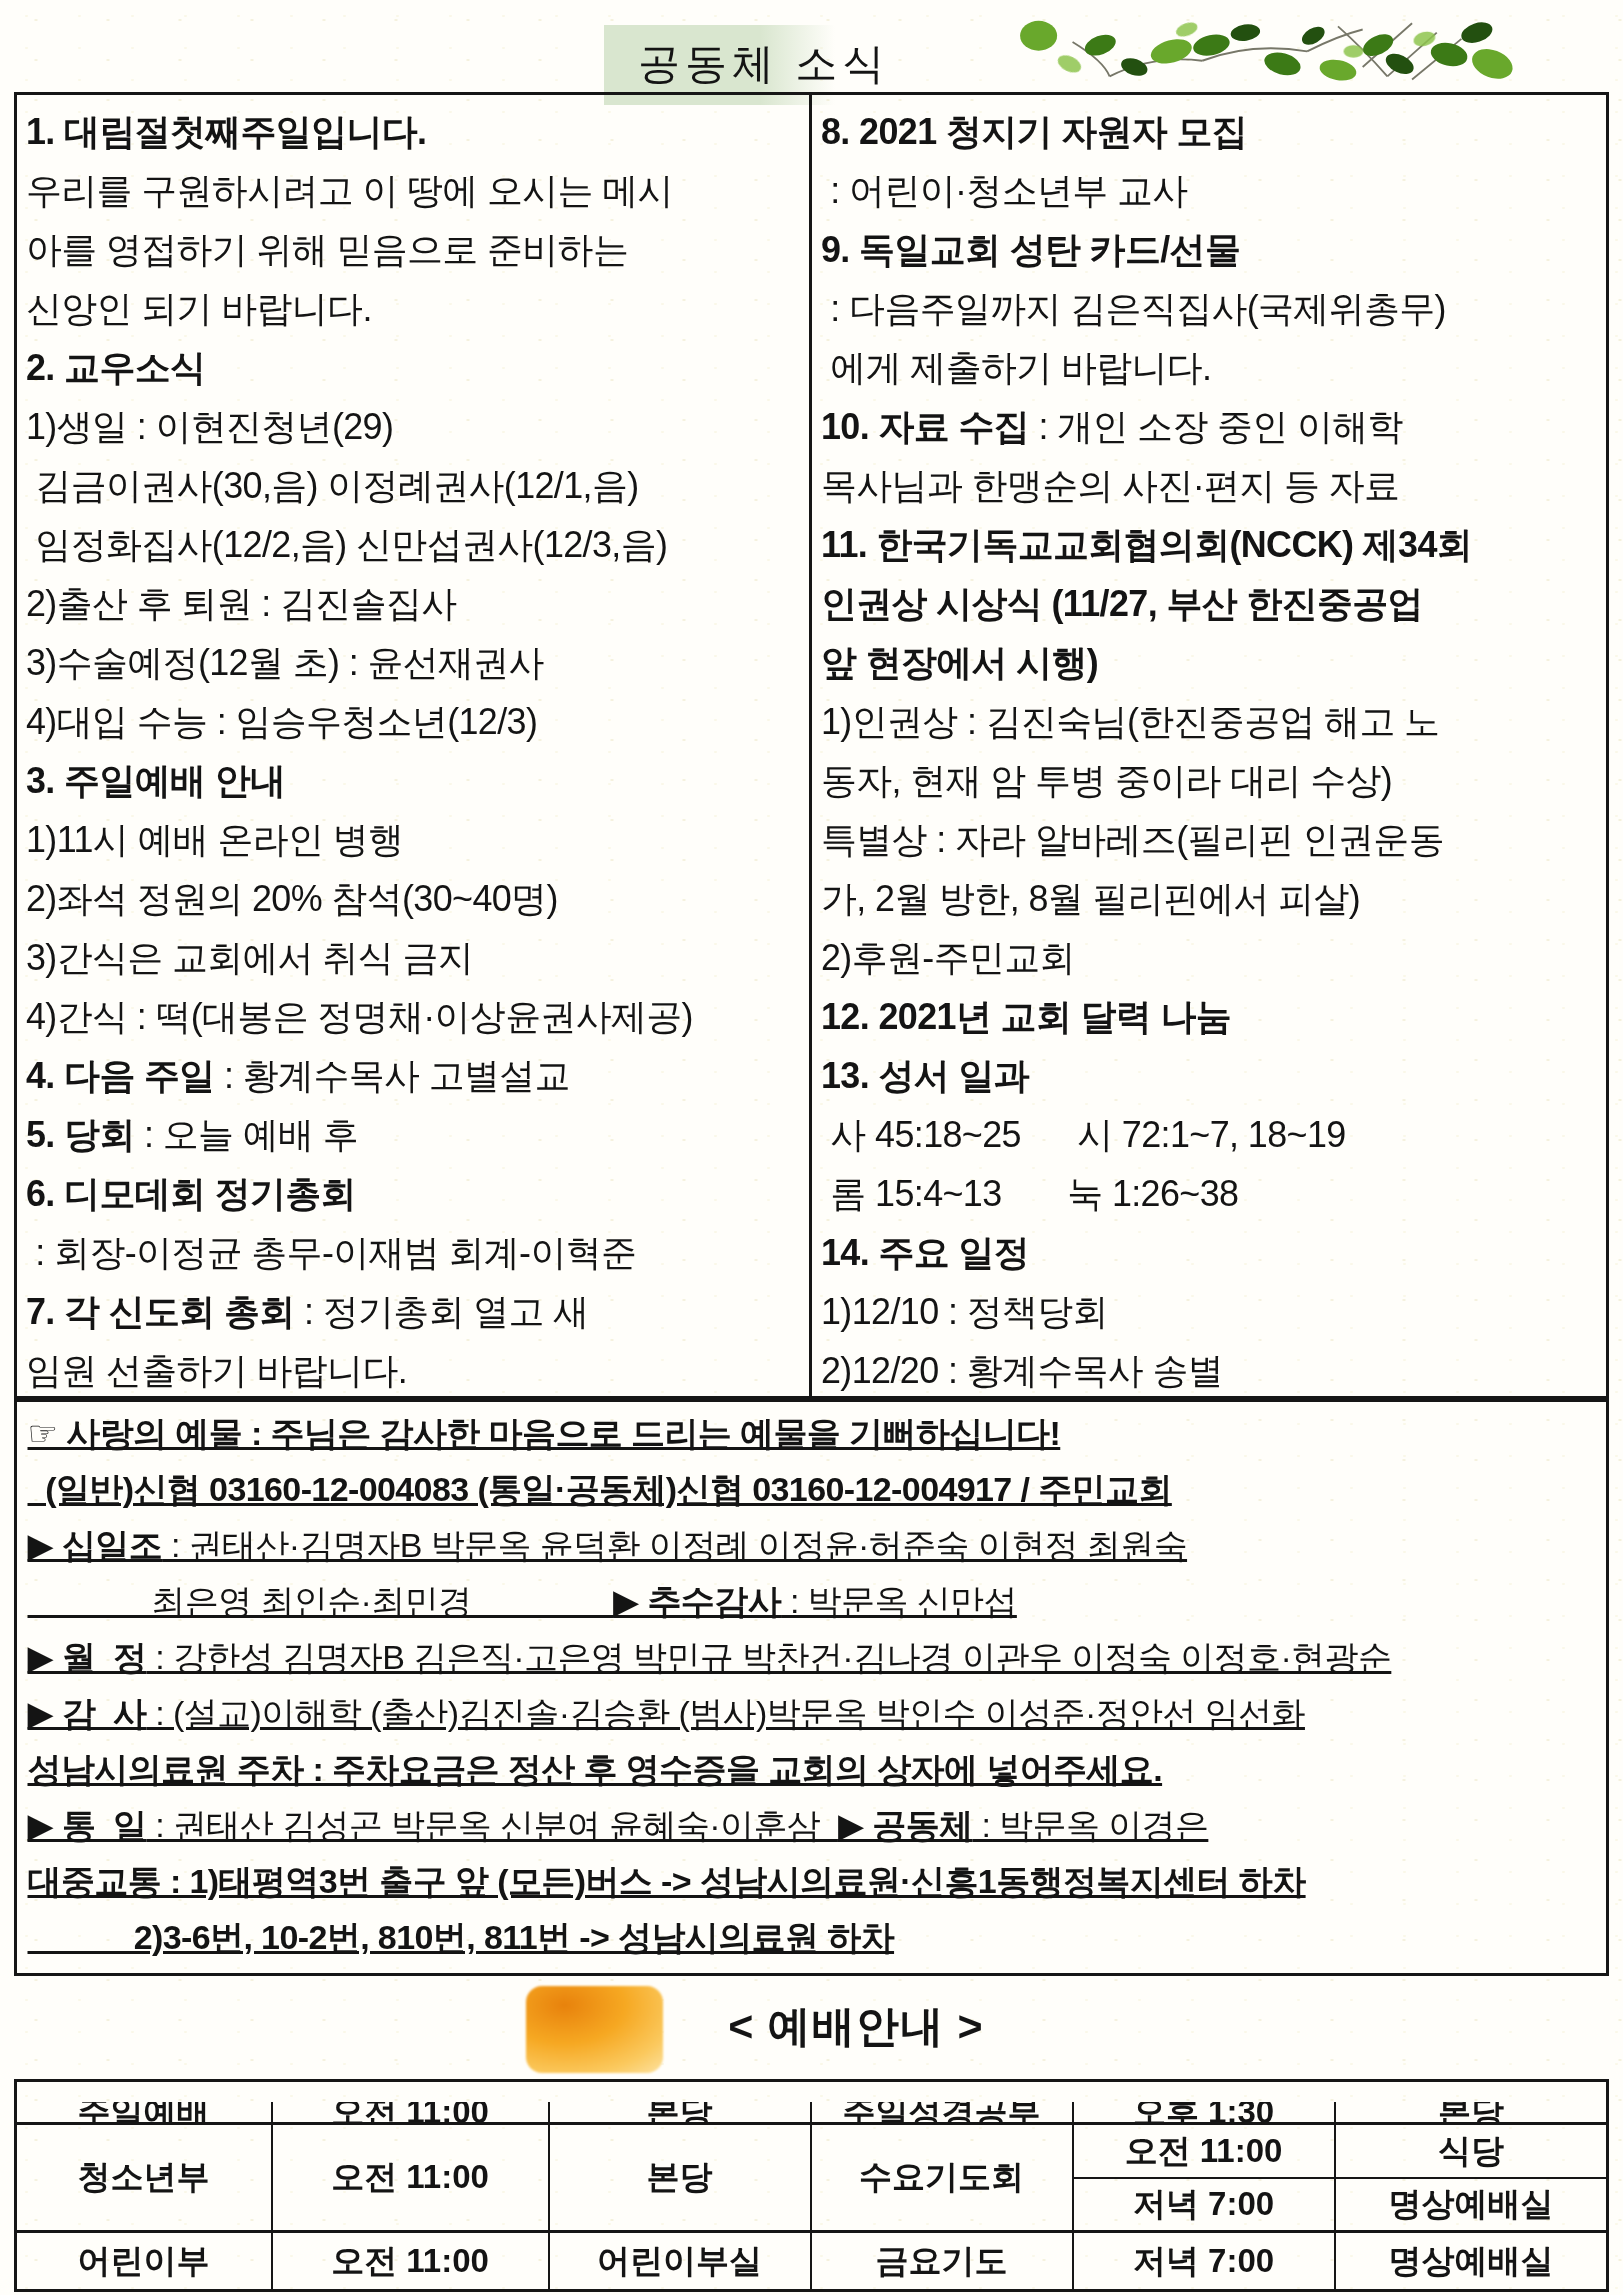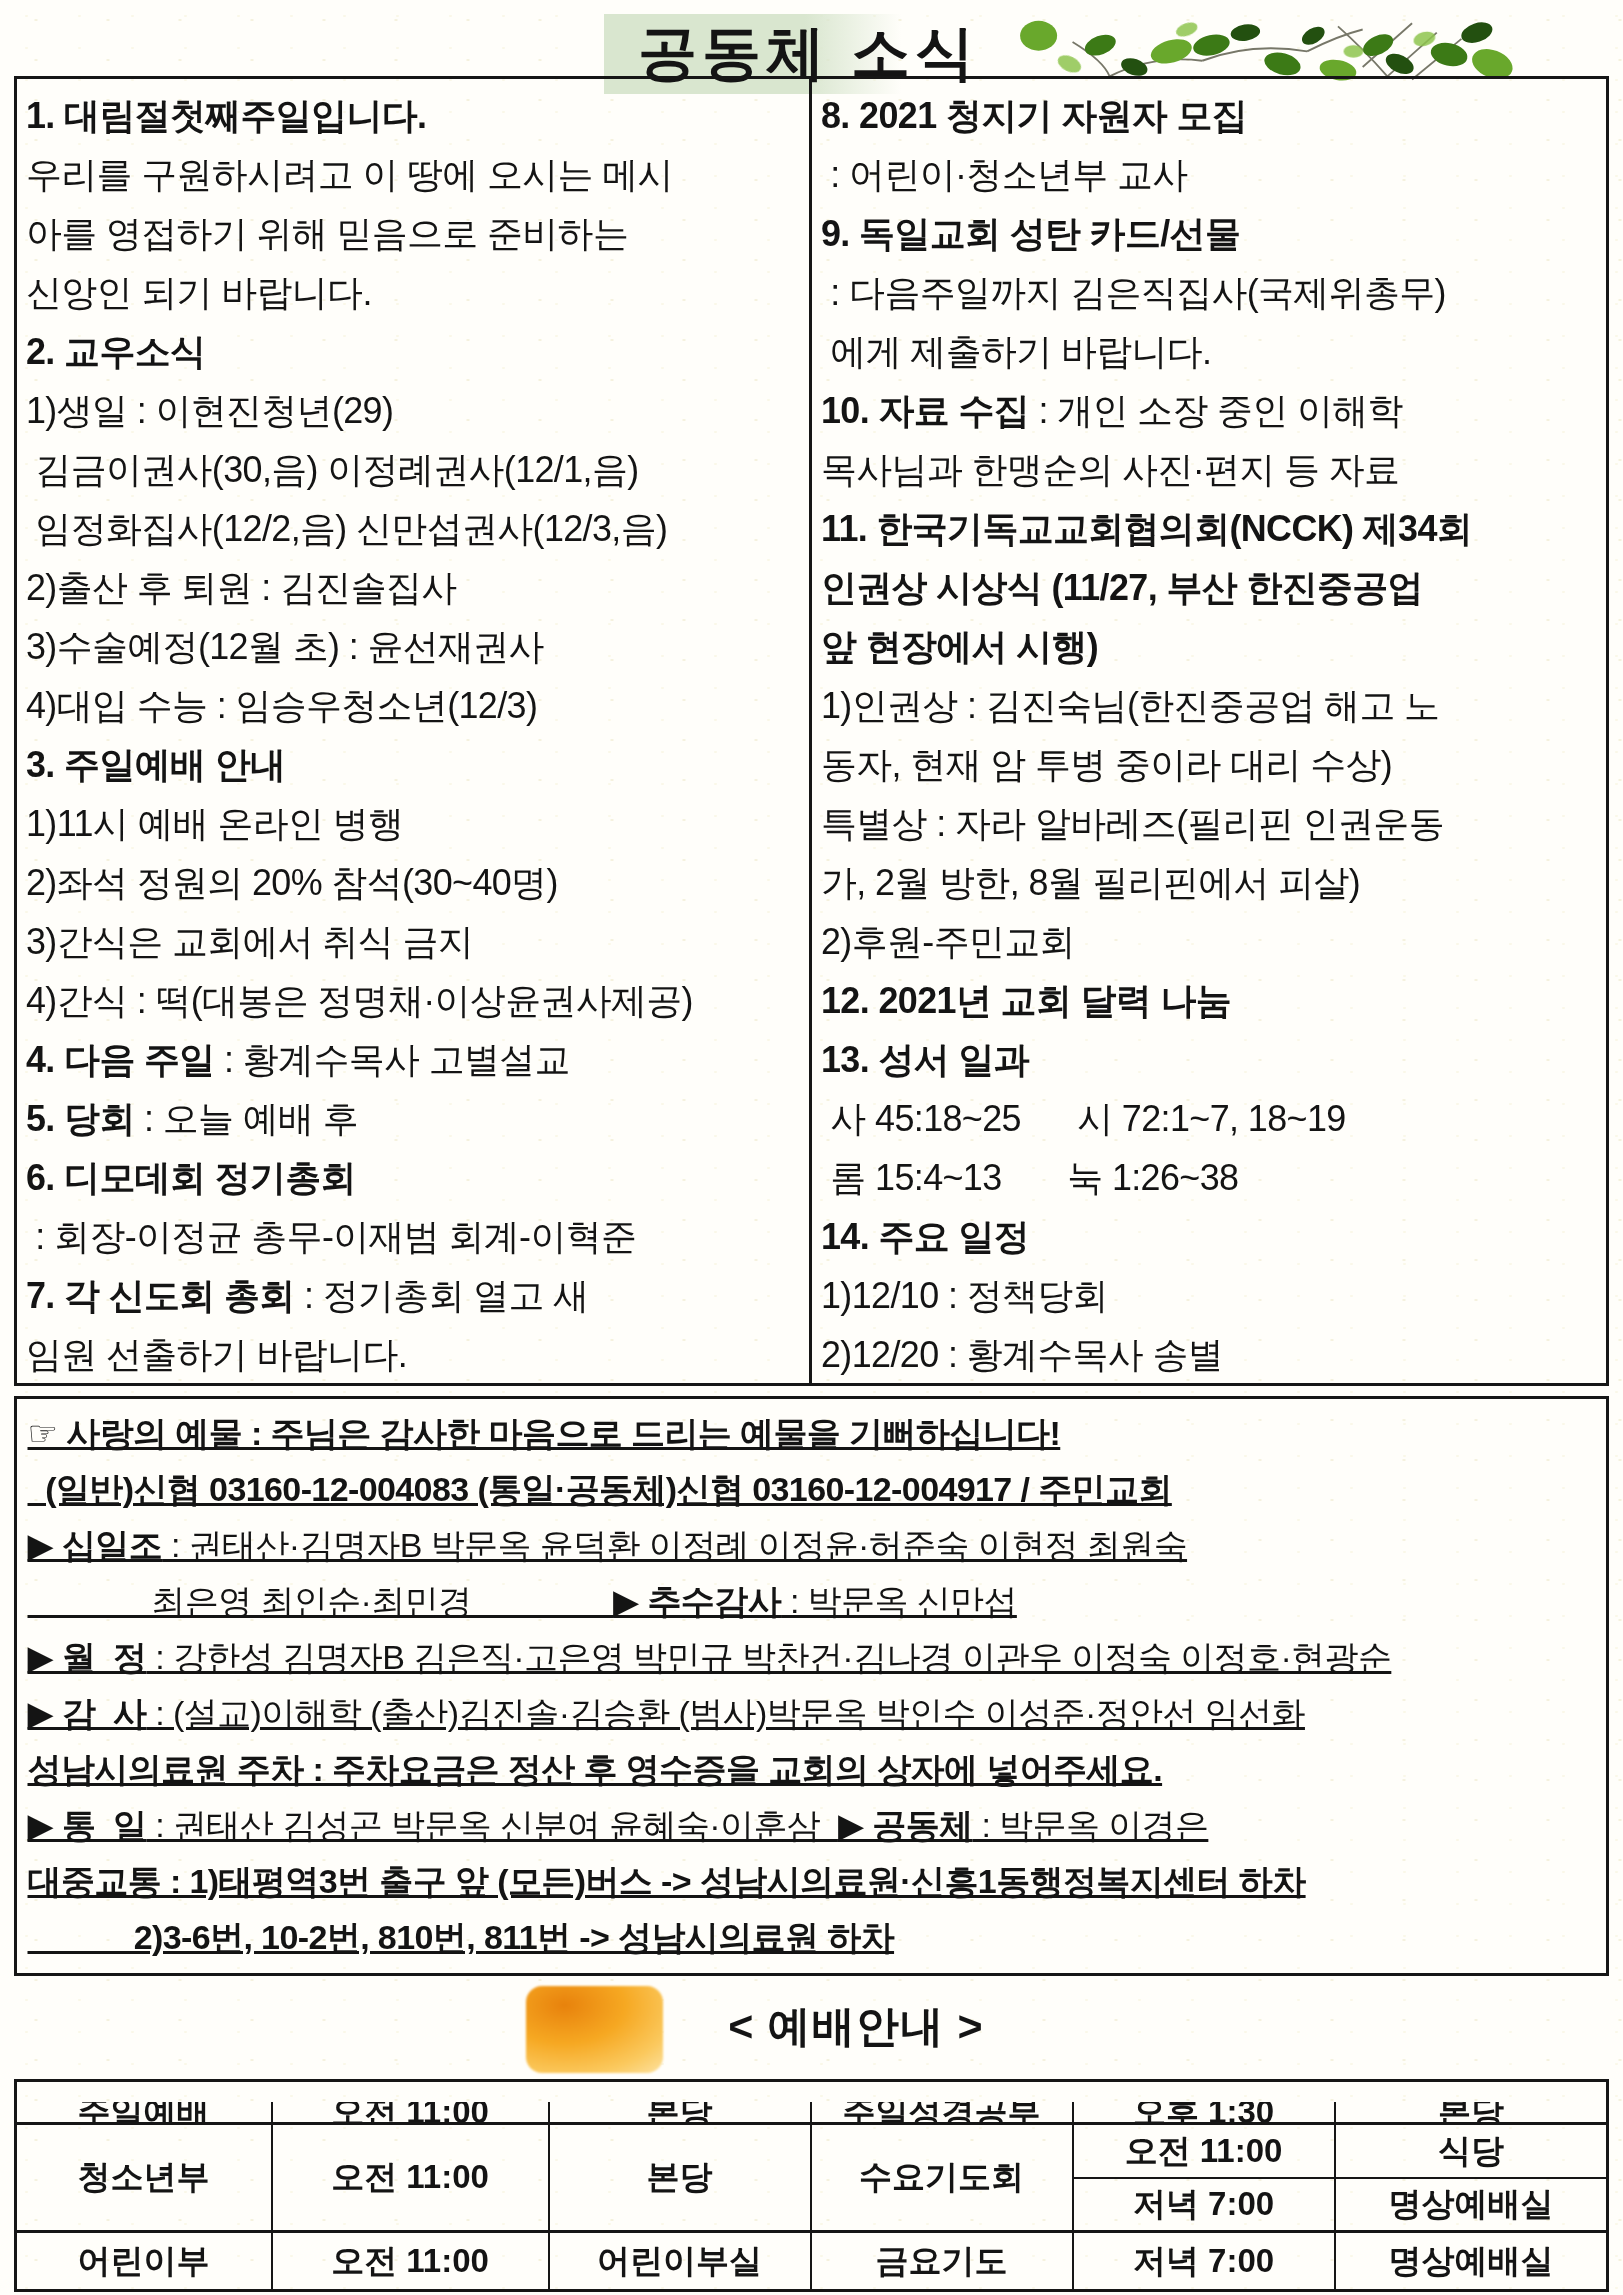--- a/index.html
+++ b/index.html
@@ -7,28 +7,28 @@
     width:1623px;height:2295px;position:relative;
     font-family:"Liberation Sans","DejaVu Sans",sans-serif;
     background-color:#fffefa;
     background-image:radial-gradient(rgba(210,200,125,0.22) 1.5px,transparent 2px),
                      radial-gradient(rgba(225,215,140,0.16) 1.2px,transparent 1.7px);
     background-size:72px 40px,53px 32px;
     color:#141414;overflow:hidden;
   }
   .header{position:absolute;left:0;top:7.4px;width:100%;height:86px;}
   .title{
-    position:absolute;left:604px;top:7px;
-    font-size:59px;font-weight:700;letter-spacing:4.9px;line-height:72px;
+    position:absolute;left:604px;top:18px;
+    font-size:42px;font-weight:400;letter-spacing:4.9px;line-height:72px;
     padding:2.5px 27px 4.9px 34px;
     background:linear-gradient(90deg,#d9e6cf 0%,#d9e6cf 50%,rgba(217,230,207,0) 74%);
   }
   .leaves{position:absolute;left:1017px;top:9.8px;width:500px;height:75px;}
   .main-box{
-    position:absolute;left:13.5px;top:76px;width:1589px;height:1304px;
+    position:absolute;left:13.5px;top:92px;width:1589px;height:1304px;
     border:3.7px solid #161616;background:transparent;display:flex;
   }
   .col{white-space:pre;overflow:hidden;box-sizing:border-box;padding:7.4px 9.8px 0 9.8px;}
   .col.left{width:795px;border-right:3.1px solid #161616;}
   .col.right{flex:1;}
   .tline{
     font-size:36px;line-height:59px;height:59px;white-space:pre;
     transform-origin:0 50%;font-weight:400;letter-spacing:-0.6px;
   }
   .tline .b{font-weight:700;}

